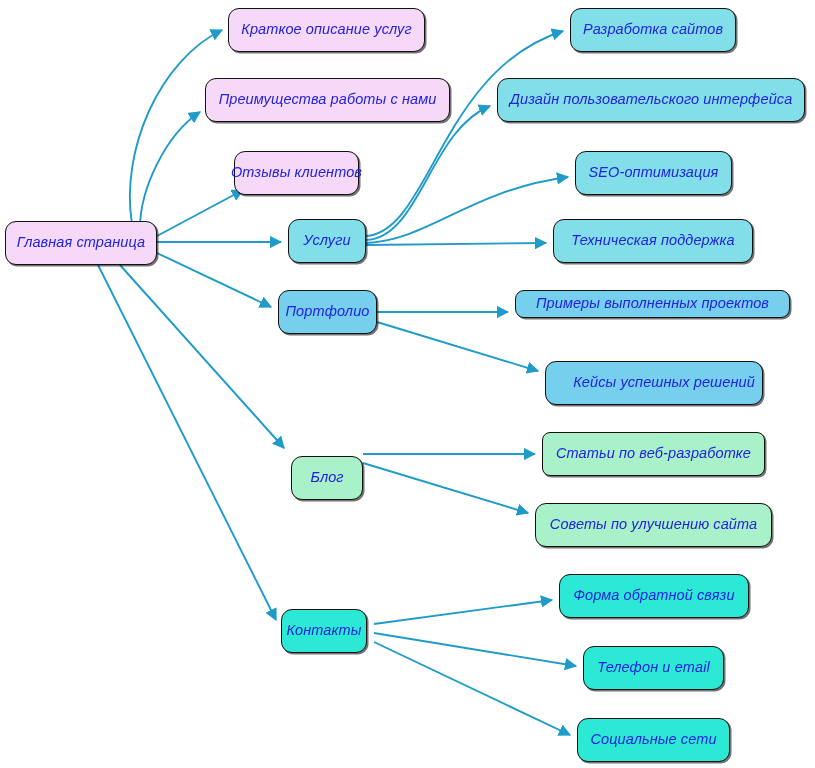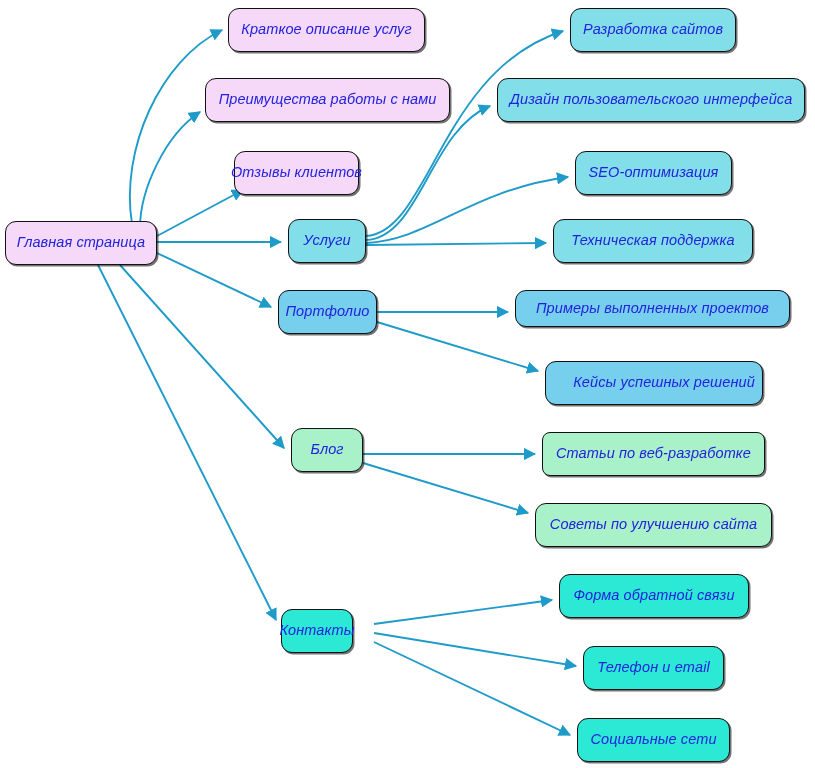--- a/index.html
+++ b/index.html
@@ -113,36 +113,36 @@
       </div>
       <div class="node fill-cyan" style="left: 575px; top: 151px; width: 157px; height: 44px; font-size: 14.5px;">
         <span class="node-label">SEO-оптимизация</span>
       </div>
       <div class="node fill-cyan" style="left: 553px; top: 219px; width: 200px; height: 44px; font-size: 14.5px;">
         <span class="node-label">Техническая поддержка</span>
       </div>
       <div class="node fill-blue" style="left: 278px; top: 290px; width: 99px; height: 44px; font-size: 14.5px;">
         <span class="node-label">Портфолио</span>
       </div>
-      <div class="node fill-blue" style="left: 515px; top: 290px; width: 275px; height: 37px; font-size: 14.5px;">
+      <div class="node fill-blue" style="left: 515px; top: 290px; width: 275px; height: 28px; font-size: 14.5px; border-radius: 9px;">
         <span class="node-label">Примеры выполненных проектов</span>
       </div>
       <div class="node fill-blue" style="left: 545px; top: 361px; width: 218px; height: 44px; font-size: 14.5px; padding-left: 20px;">
         <span class="node-label">Кейсы успешных решений</span>
       </div>
-      <div class="node fill-green" style="left: 291px; top: 428px; width: 72px; height: 44px; font-size: 14.5px;">
+      <div class="node fill-green" style="left: 291px; top: 456px; width: 72px; height: 44px; font-size: 14.5px;">
         <span class="node-label">Блог</span>
       </div>
       <div class="node fill-green" style="left: 542px; top: 432px; width: 223px; height: 44px; font-size: 14.5px; border-radius: 8px;">
         <span class="node-label">Статьи по веб-разработке</span>
       </div>
       <div class="node fill-green" style="left: 535px; top: 503px; width: 237px; height: 44px; font-size: 14.5px;">
         <span class="node-label">Советы по улучшению сайта</span>
       </div>
-      <div class="node fill-turq" style="left: 281px; top: 609px; width: 72px; height: 44px; font-size: 14.5px;">
+      <div class="node fill-turq" style="left: 281px; top: 609px; width: 86px; height: 44px; font-size: 14.5px;">
         <span class="node-label">Контакты</span>
       </div>
       <div class="node fill-turq" style="left: 559px; top: 574px; width: 190px; height: 44px; font-size: 14.5px;">
         <span class="node-label">Форма обратной связи</span>
       </div>
       <div class="node fill-turq" style="left: 583px; top: 646px; width: 141px; height: 44px; font-size: 14.5px;">
         <span class="node-label">Телефон и email</span>
       </div>
       <div class="node fill-turq" style="left: 577px; top: 718px; width: 153px; height: 44px; font-size: 14.5px;">
         <span class="node-label">Социальные сети</span>

